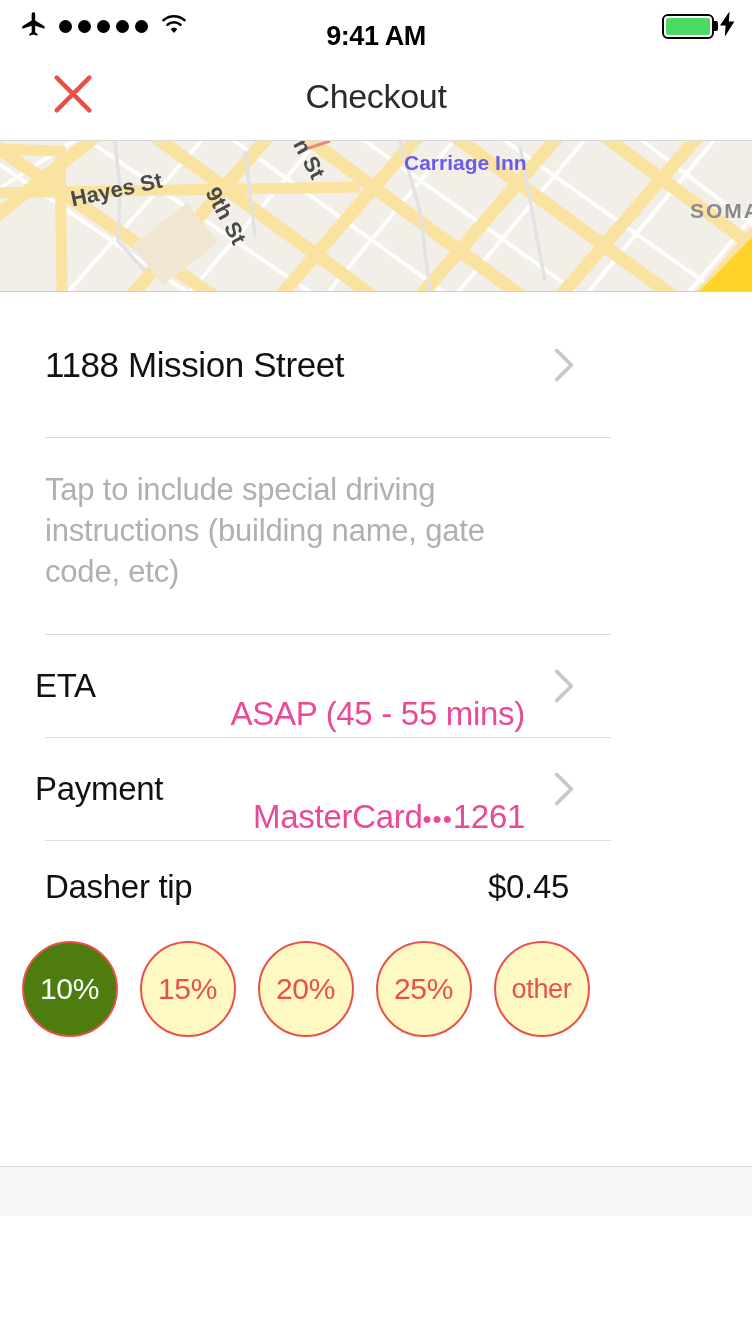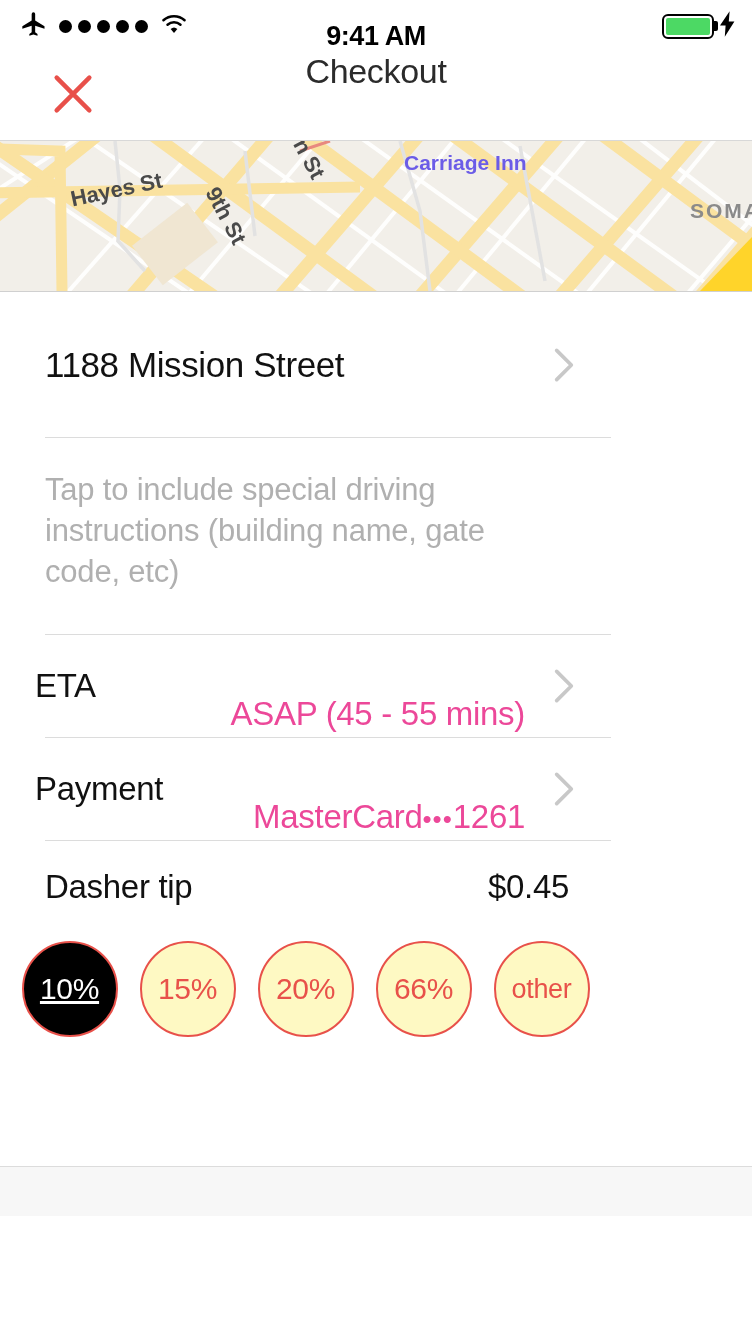--- a/index.html
+++ b/index.html
@@ -47,21 +47,21 @@
     width:4px; height:10px; background:#000;
     border-radius:0 2px 2px 0;
   }
   .battery-fill { width:100%; height:100%; background:#4CD964; border-radius:2px; }
 
   
   .navbar {
     position:absolute; top:52px; left:0;
     width:752px; height:88px;
     background:#ffffff;
-    display:flex; align-items:flex-start;
+    display:flex; align-items:center;
   }
   .nav-close {
     position:absolute; left:42px; top:50%;
     transform:translateY(-50%);
     width:62px; height:62px;
     display:flex; align-items:center; justify-content:center;
     cursor:pointer;
   }
   .nav-title {
     width:100%; text-align:center;
@@ -173,24 +173,23 @@
     width:96px; height:96px; border-radius:50%;
     display:flex; align-items:center; justify-content:center;
     font-size:30px;
     border:2px solid #E8514A;
     background:#fef9c3;
     color:#E8514A;
     cursor:pointer;
     letter-spacing:-0.3px;
   }
   .tip-circle.selected {
-    background:#000000;
+    background:#4d7c0f;
     border-color:#E8514A;
     color:#ffffff;
-    text-decoration:underline;
   }
   .tip-circle.other { font-size:27px; }
 
   .tip-note {
     text-align:center;
     font-size:29px; color:#8c8c8c;
     padding:26px 0 30px 0;
     letter-spacing:-0.2px;
   }
 
@@ -363,21 +362,21 @@
 
     <div class="row-tip">
       <span class="tip-label">Dasher tip</span>
       <span class="tip-amount">$0.45</span>
     </div>
 
     <div class="tip-options">
       <div class="tip-circle selected">10%</div>
       <div class="tip-circle">15%</div>
       <div class="tip-circle">20%</div>
-      <div class="tip-circle">66%</div>
+      <div class="tip-circle">25%</div>
       <div class="tip-circle other">other</div>
     </div>
 
   </div>
 
   <div class="gap-band"></div>
 
 
 </div>
 

